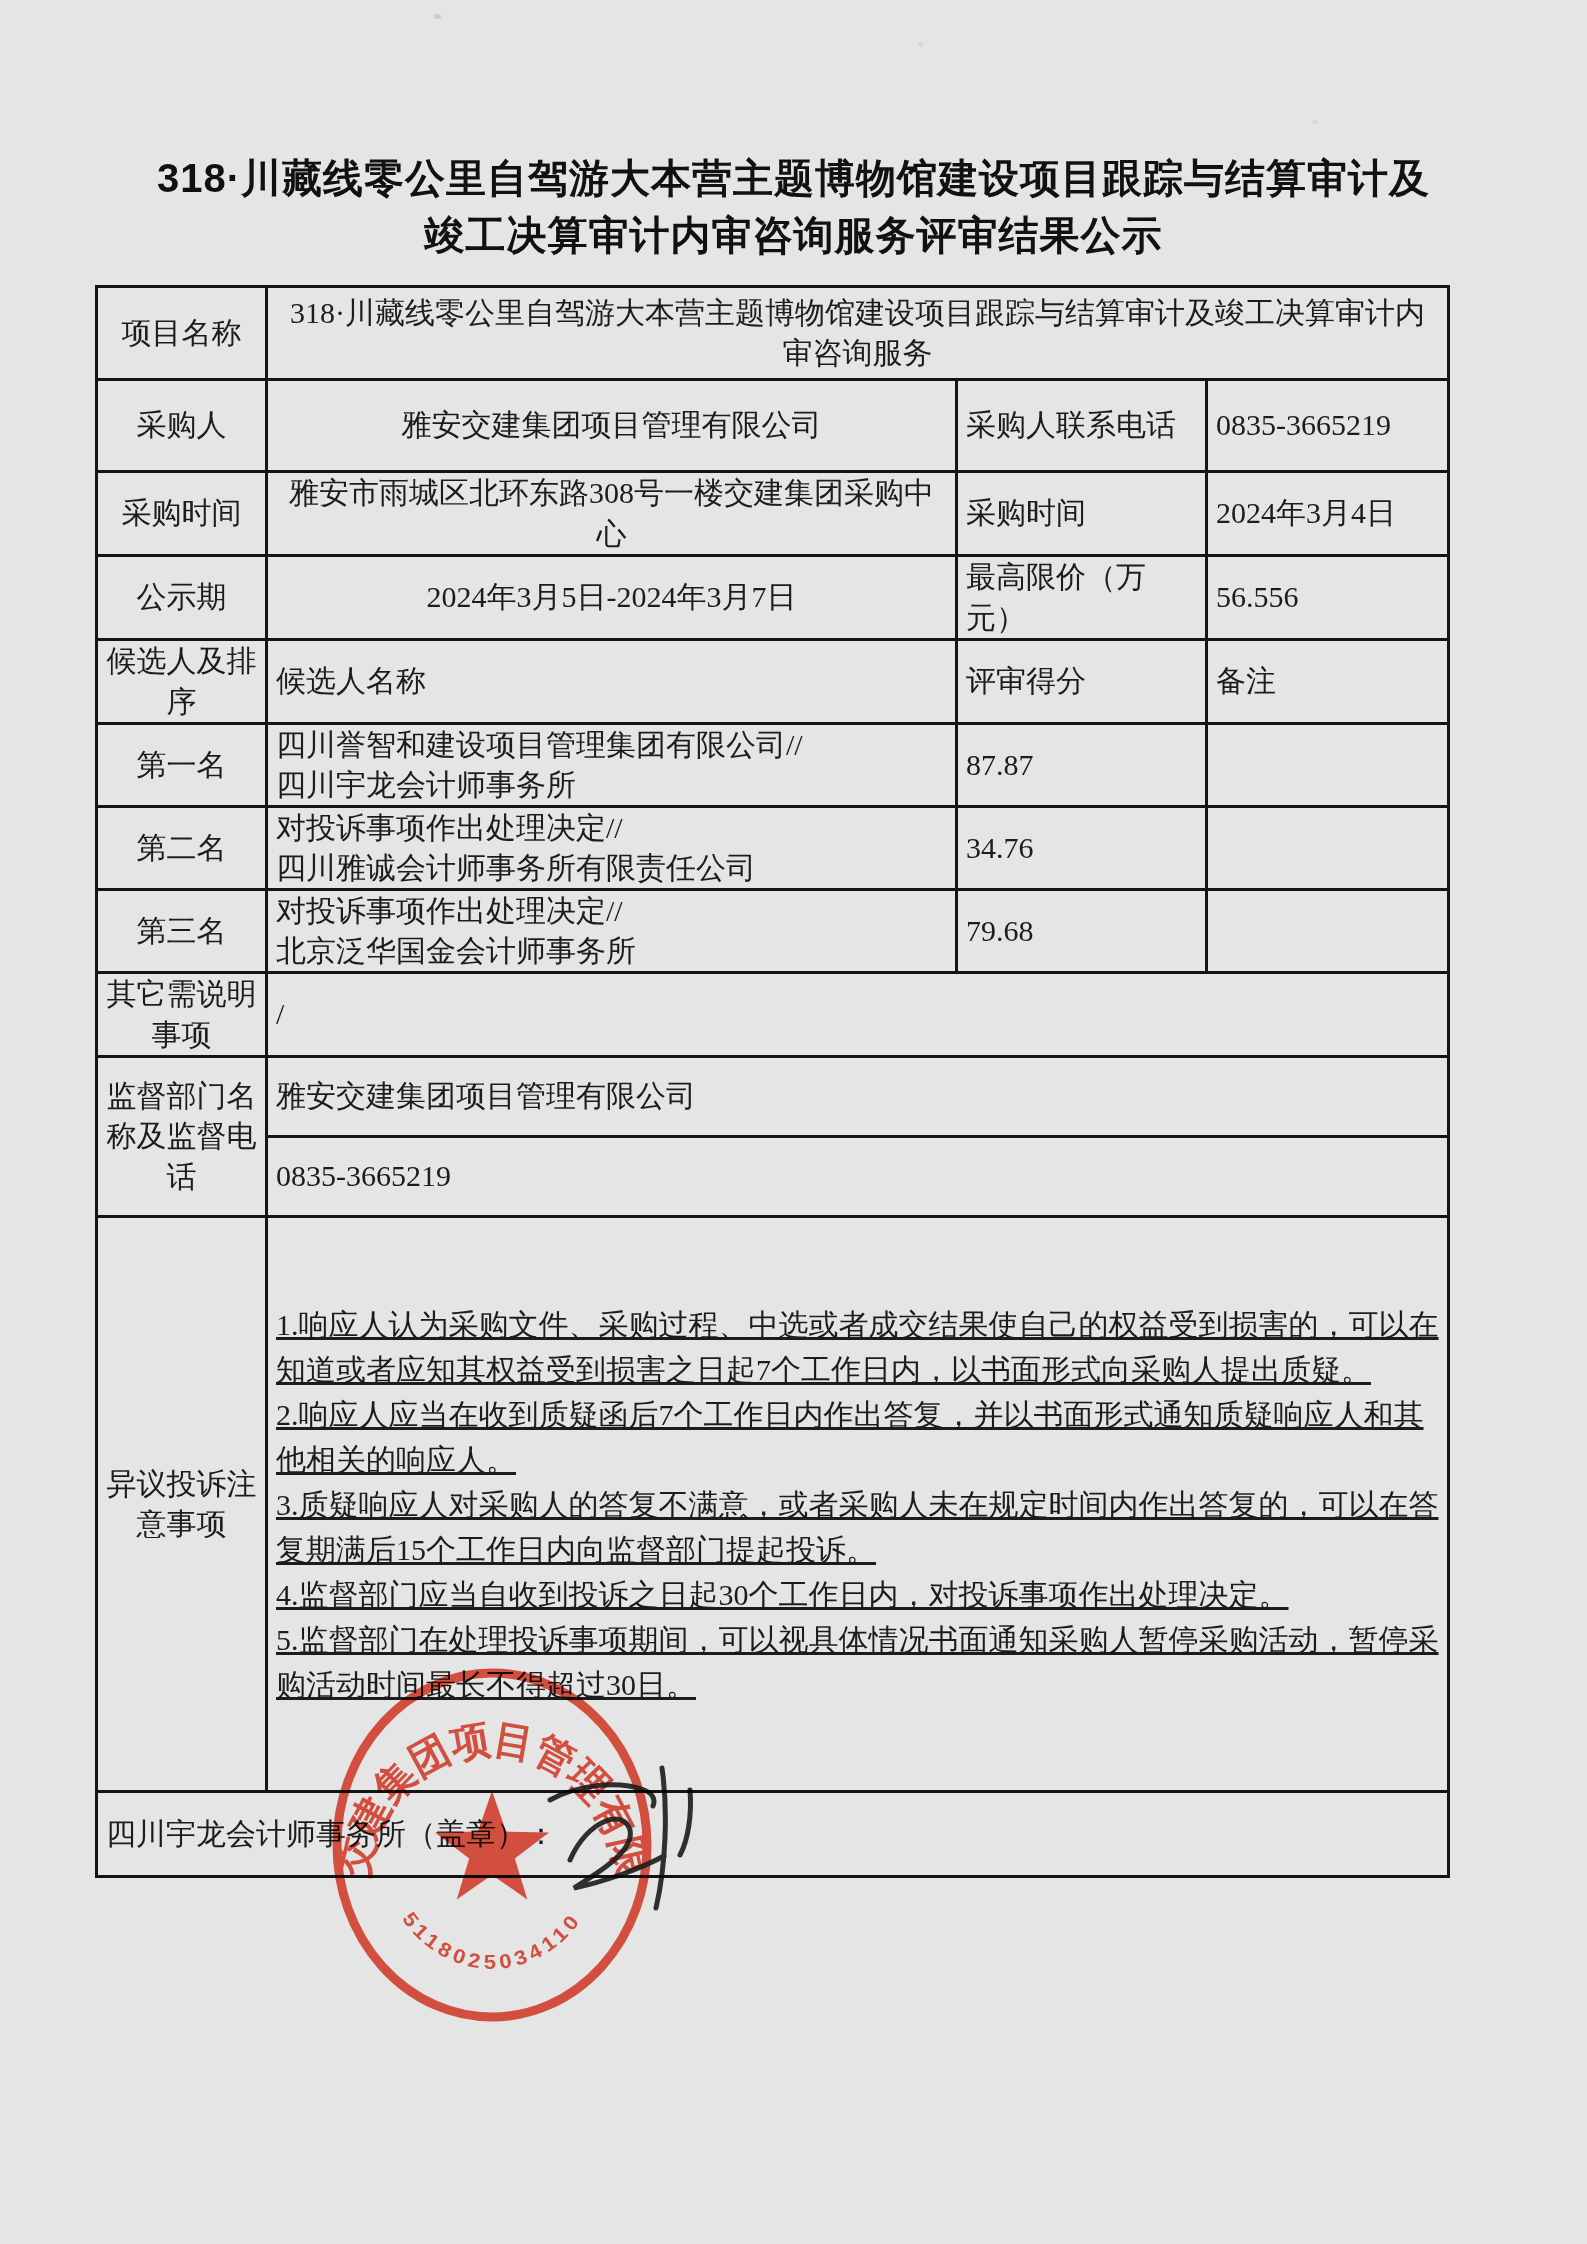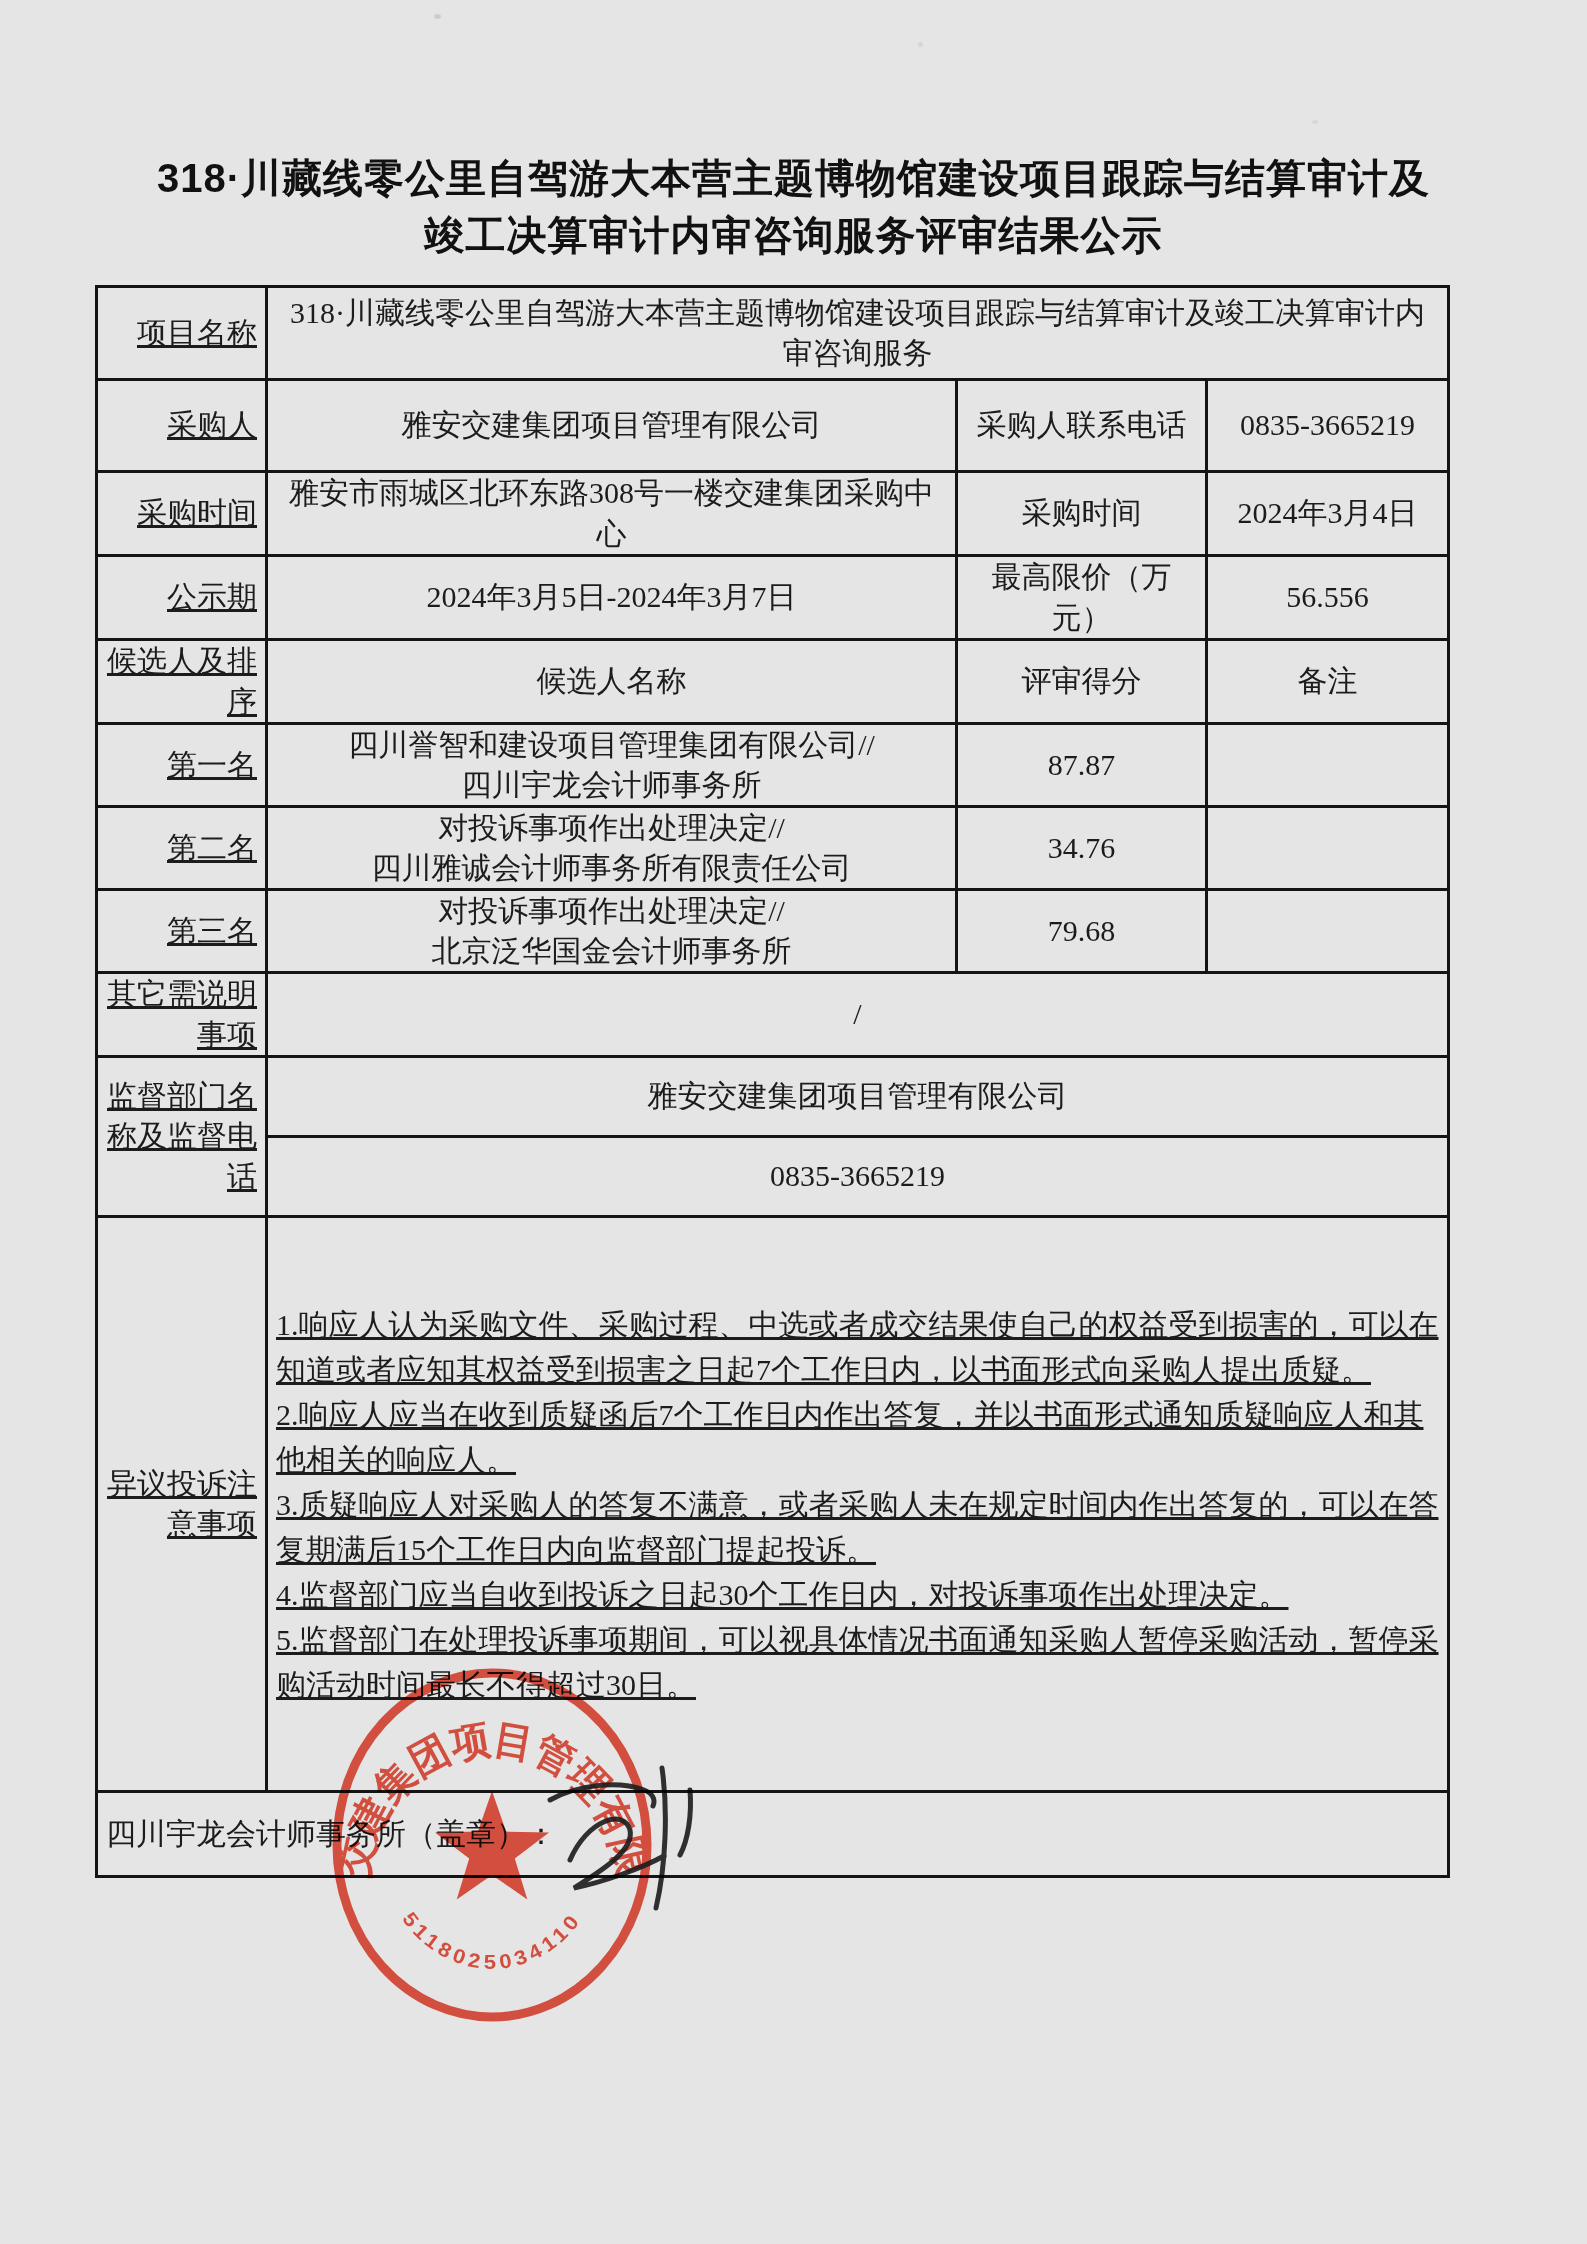--- a/index.html
+++ b/index.html
@@ -54,23 +54,23 @@
   tr.r4  td { height: 71px; }
   tr.r5  td { height: 75px; }
   tr.r6  td { height: 83px; }
   tr.r7  td { height: 79px; }
   tr.r8  td { height: 82px; }
   tr.r9  td { height: 79px; }
   tr.r10 td { height: 80px; }
   tr.r11 td { height: 80px; }
   tr.r12 td { height: 575px; }
   tr.r13 td { height: 85px; }
-  td.lbl   { text-align: right; padding-left: 7px; padding-right: 4px; text-decoration: underline; }
+  td.lbl   { text-align: center; padding-left: 7px; padding-right: 4px; }
   td.val-l { text-align: center; padding-left: 10px; }
-  td.ctr   { text-align: center; }
+  td.ctr   { text-align: left; }
   td.objection-cell { padding: 0 10px; }
   .obj-item { text-align: left; line-height: 45px; text-decoration: underline; }
   td.sig-cell { text-align: left; padding-left: 10px; }
   .two-line div { line-height: 40px; }
   
   .stamp-wrap {
     position: absolute;
     left: 312px;
     top: 1650px;
     width: 400px;

